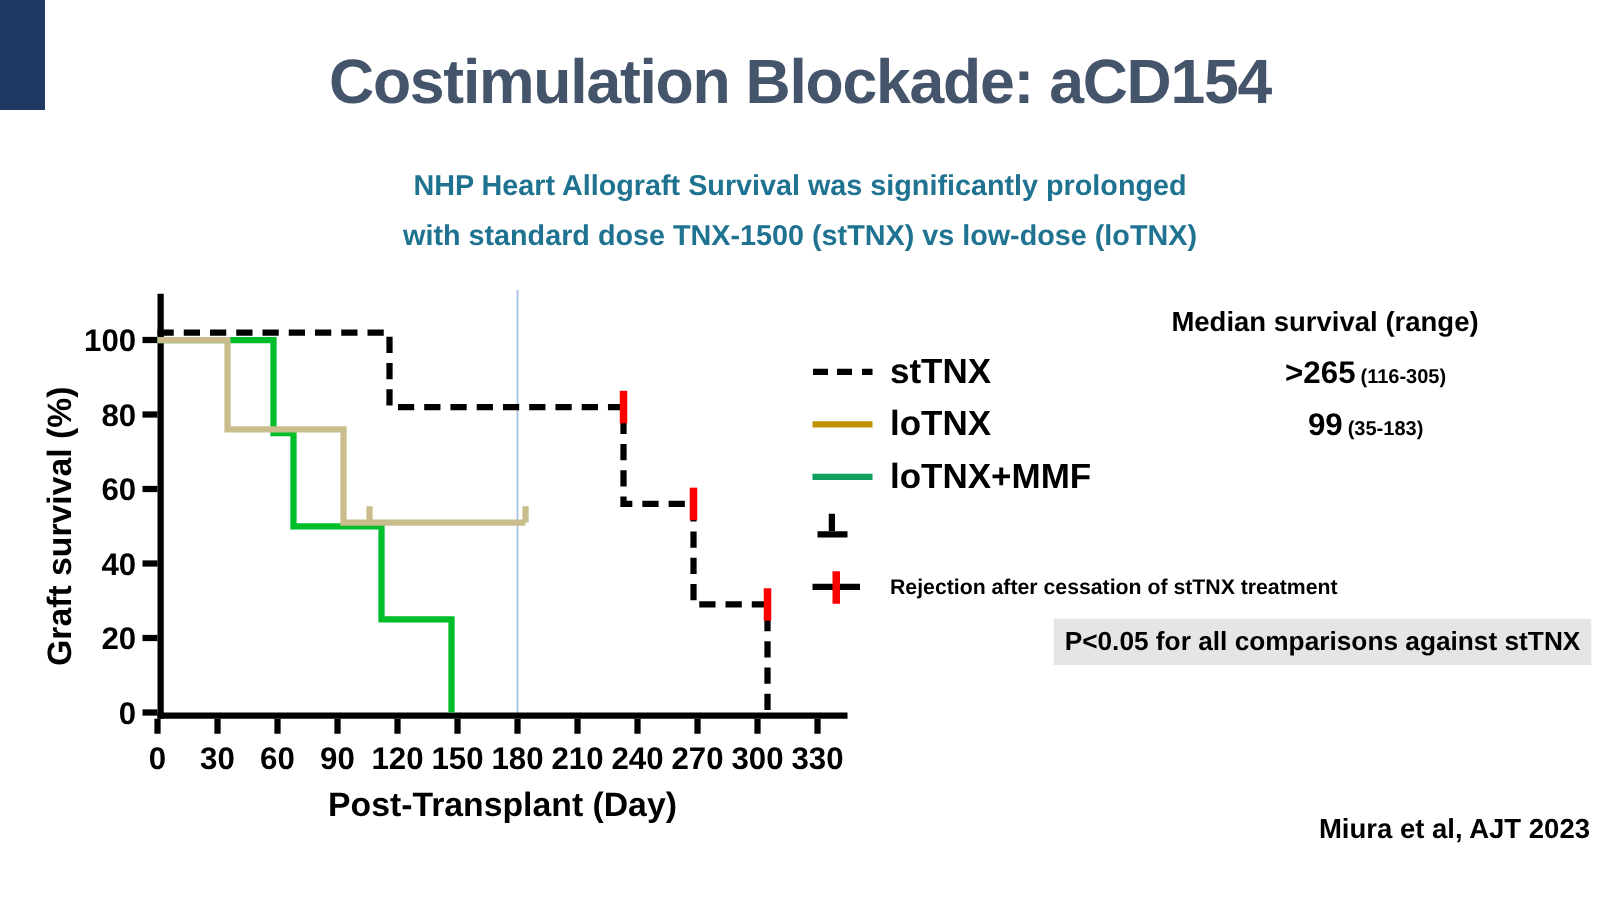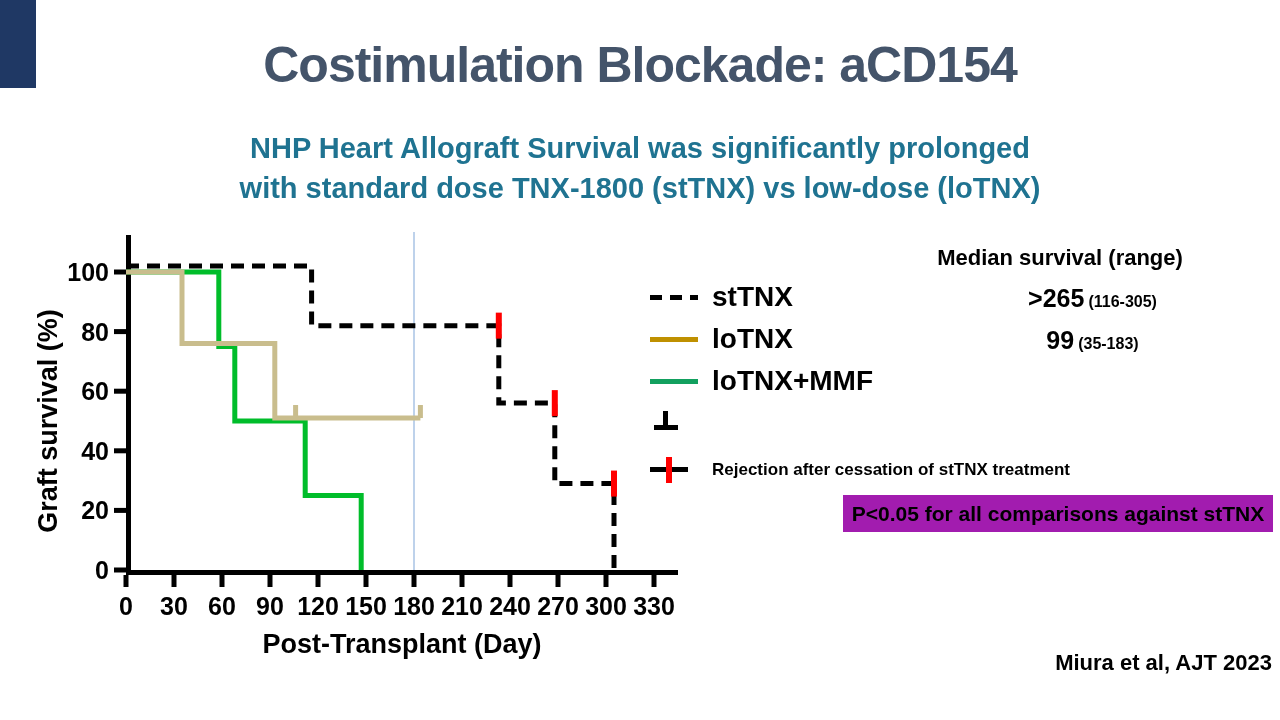--- a/index.html
+++ b/index.html
@@ -7,21 +7,21 @@
     position:relative; width:1280px; height:720px; background:#ffffff;
     font-family:"Liberation Sans", sans-serif; overflow:hidden; margin:0 auto;
   }
   .corner-bar{position:absolute; left:0; top:8; width:36px; height:88px; background:#1F3864;}
   .title{
     position:absolute; left:0; top:36px; width:1280px; text-align:center;
     font-size:50px; font-weight:bold; color:#44546A; letter-spacing:-1px;
   }
   .subtitle{
     position:absolute; left:0; top:128px; width:1280px; text-align:center;
-    font-size:29px; font-weight:bold; color:#1F7391; line-height:40px;
+    font-size:23px; font-weight:bold; color:#1F7391; line-height:40px;
   }
   #chart{position:absolute; left:30px; top:225px; width:670px; height:450px;}
   
   .legend-row{position:absolute; left:650px; height:34px;}
   .legend-sample{position:absolute; left:0; width:48px; height:5px;}
   .legend-sample.dashed{
     background:repeating-linear-gradient(90deg,#000 0 12px,transparent 12px 20px);
   }
   .legend-label{position:absolute; left:62px; top:0; font-size:28px; font-weight:bold; color:#000; white-space:nowrap;}
   .median-header{
@@ -37,39 +37,39 @@
   
   .explant-symbol{position:absolute; left:654px; top:410px; width:24px; height:20px;}
   .explant-symbol .vbar{position:absolute; left:9px; top:1px; width:5px; height:14px; background:#000;}
   .explant-symbol .hbar{position:absolute; left:0; top:15px; width:24px; height:5px; background:#000;}
   .rejection-symbol{position:absolute; left:650px; top:457px; width:38px; height:26px;}
   .rejection-symbol .hbar{position:absolute; left:0; top:10px; width:38px; height:5px; background:#000;}
   .rejection-symbol .vbar{position:absolute; left:16px; top:0; width:6px; height:26px; background:#FF0000;}
   .marker-label{position:absolute; left:712px; font-size:17px; font-weight:bold; color:#000; white-space:nowrap;}
   .pvalue-box{
     position:absolute; left:843px; top:495px; width:430px; height:37px;
-    background:#a21caf; color:#000; font-size:21px; font-weight:bold;
+    background:#e5e5e5; color:#000; font-size:21px; font-weight:bold;
     text-align:center; line-height:37px; white-space:nowrap;
   }
   .citation{
     position:absolute; right:8px; top:650px; font-size:22px; font-weight:bold; color:#000;
   }
 </style>
 </head>
 <body>
 
 <div class="slide">
 
   <div class="corner-bar"></div>
 
   <div class="title">Costimulation Blockade: aCD154</div>
 
   <div class="subtitle">
     <div>NHP Heart Allograft Survival was significantly prolonged</div>
-    <div>with standard dose TNX-1800 (stTNX) vs low-dose (loTNX)</div>
+    <div>with standard dose TNX-1500 (stTNX) vs low-dose (loTNX)</div>
   </div>
 
   <div id="chart"><svg width="670" height="450" viewBox="0 0 670 450">
         <line x1="384" y1="7" x2="384" y2="348" stroke="#A9C3E4" stroke-width="1.5"></line>
         <rect x="96" y="10" width="5" height="340" fill="#000"></rect>
         <rect x="96" y="345" width="552" height="5" fill="#000"></rect>
         <rect x="93.5" y="350" width="5" height="12" fill="#000"></rect>
         <text x="96" y="390" font-size="25" font-weight="bold" font-family="&quot;Liberation Sans&quot;, sans-serif" fill="#000" text-anchor="middle">0</text>
         <rect x="141.5" y="350" width="5" height="12" fill="#000"></rect>
         <text x="144" y="390" font-size="25" font-weight="bold" font-family="&quot;Liberation Sans&quot;, sans-serif" fill="#000" text-anchor="middle">30</text>

